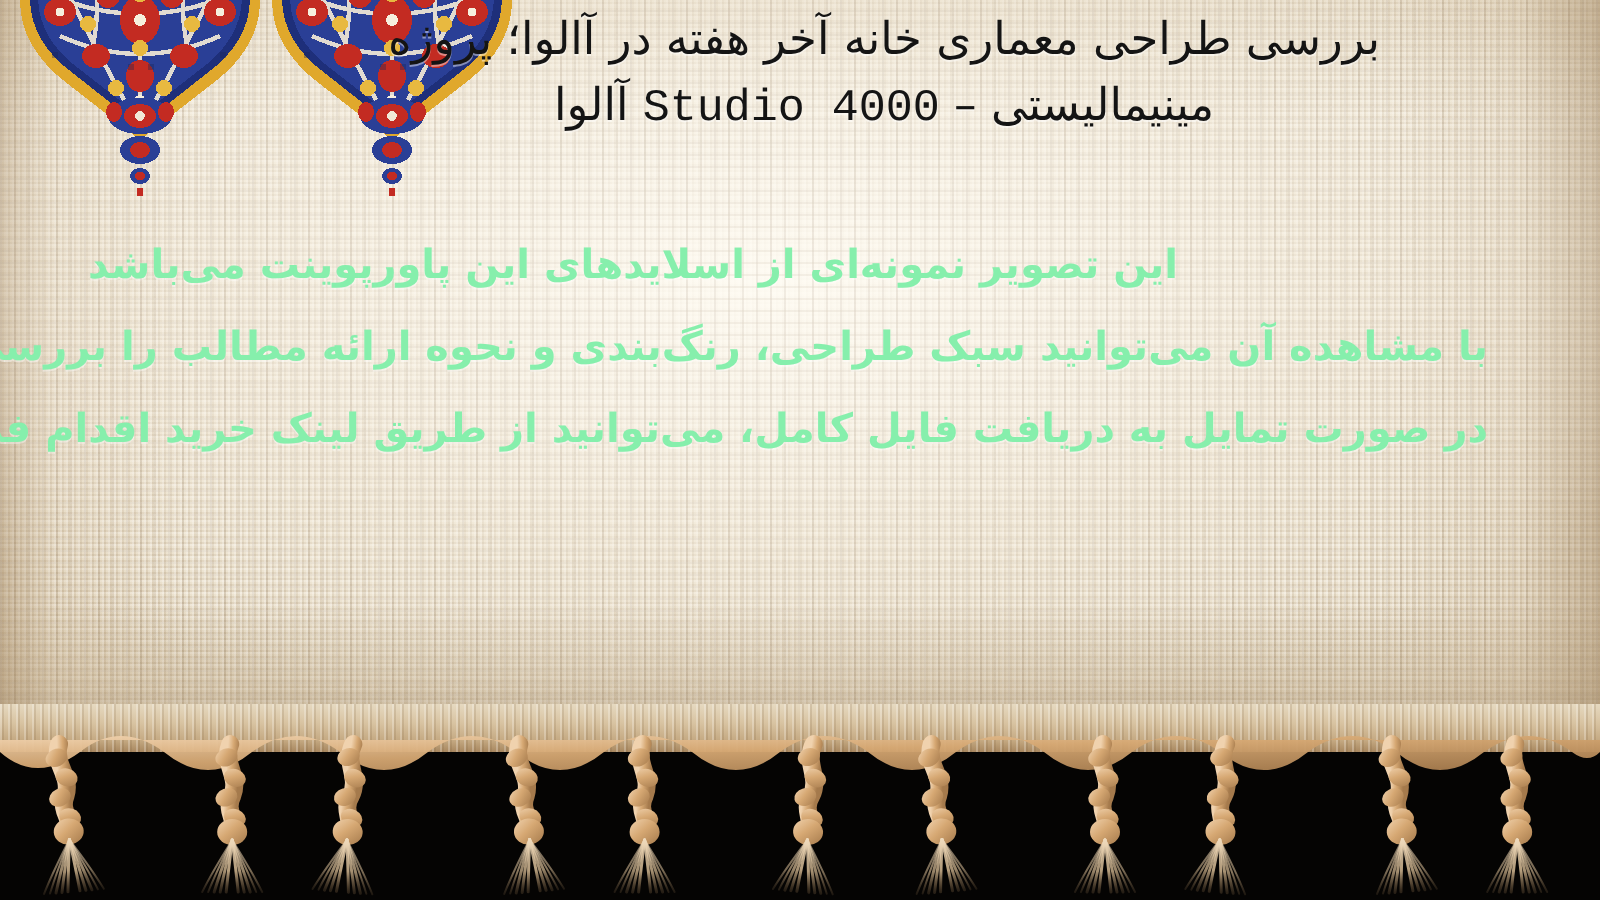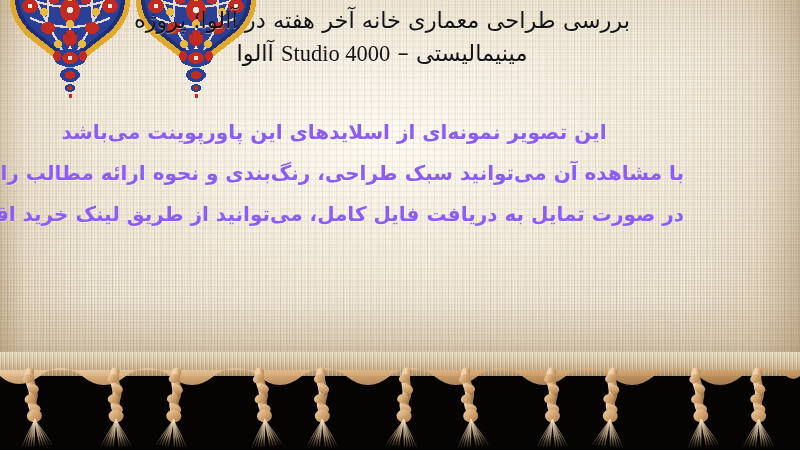--- a/index.html
+++ b/index.html
@@ -65,39 +65,39 @@
     filter:blur(0.3px);
   }
   .selvedge-threads{
     position:absolute;left:0;top:0;width:800px;height:24px;
     background-image:repeating-linear-gradient(90deg, rgba(255,255,255,0.30) 0 1px, rgba(120,92,58,0.22) 1px 2px, transparent 2px 4px);
     opacity:.8;
   }
 
   
   .text-layer{
-    position:absolute;left:0;top:0;width:740px;height:372px;
+    position:absolute;left:0;top:0;width:800px;height:372px;
   }
   .title-block{
     position:absolute;right:58px;top:4px;width:600px;
     text-align:center;
     color:#141414;
     font-size:22.5px;
     line-height:33px;
     font-weight:400;
     letter-spacing:0px;
     text-shadow:0 1px 0 rgba(255,255,255,0.45);
   }
   .title-line{white-space:nowrap;}
-  .title-line .lat{font-family:Liberation Serif, serif;margin-top:36px;}
+  .title-line .lat{font-family:Liberation Mono, monospace;margin-top:36px;}
 
   .body-block{
     position:absolute;right:56px;top:112px;width:700px;
-    text-align:center;
-    color:#8b5cf6;
+    text-align:left;
+    color:#86efac;
     font-size:20px;
     line-height:41px;
     font-weight:700;
     text-shadow:0 1px 0 rgba(255,255,255,0.4);
   }
   .body-line{white-space:nowrap;}
 </style>
 </head>
 <body>
 

